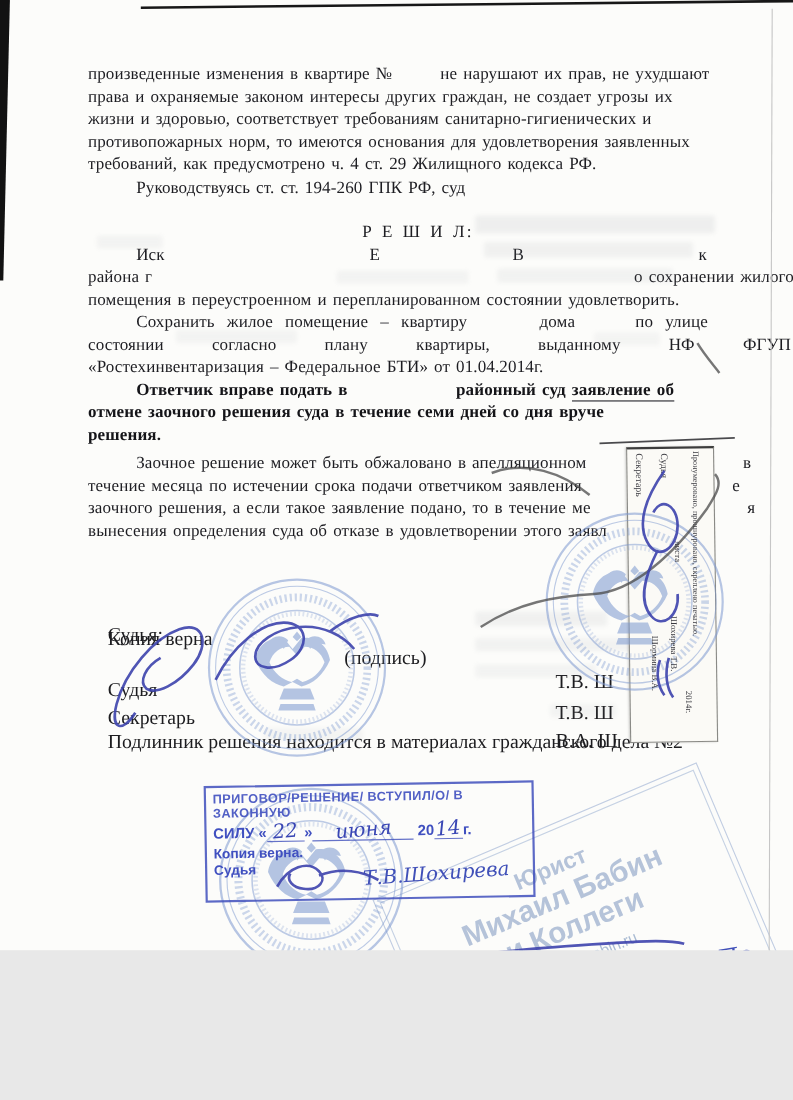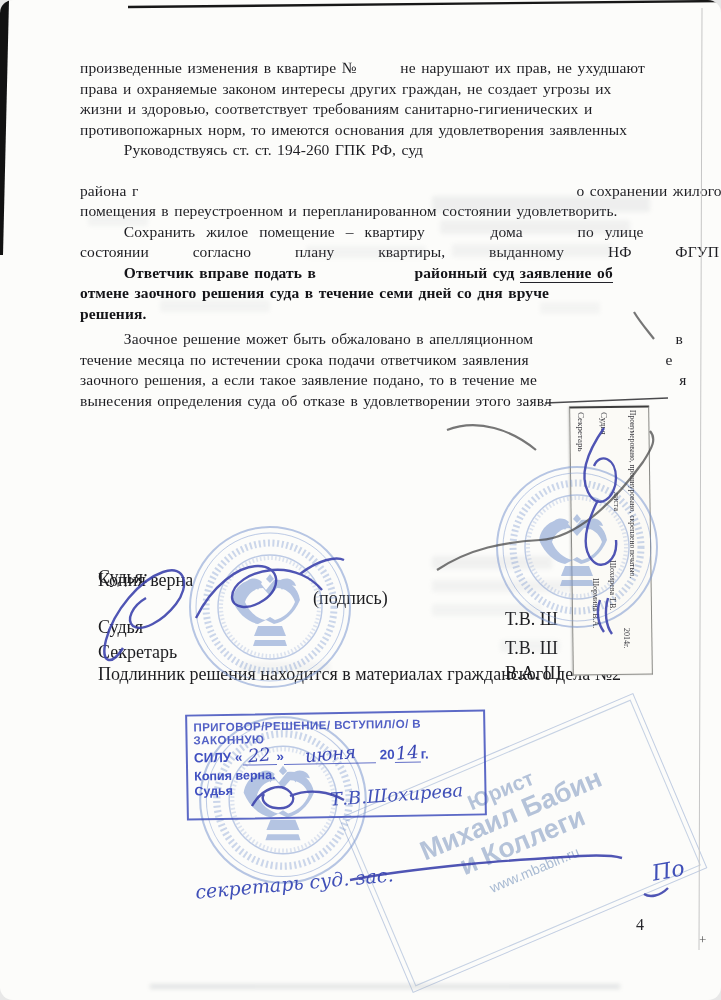--- a/index.html
+++ b/index.html
@@ -1,17 +1,17 @@
 <!DOCTYPE html>
 <html><head>
 <meta charset="utf-8">
 <style>
   html,body{margin:0;padding:0;background:#e8e8e8;}
-  .page{position:relative;width:721px;height:1000px;background:#fcfcfa;overflow:hidden;
-        font-family:"Liberation Serif",serif;color:#1d1d20;border-radius:13px;}
+  .page{position:relative;width:721px;height:864px;background:#fcfcfa;overflow:hidden;
+        font-family:"Liberation Serif",serif;color:#1d1d20;}
   
   .textblock{position:absolute;left:80px;top:58px;width:600px;}
   .bline{white-space:pre;font-size:15.5px;line-height:20.5px;letter-spacing:.1px;word-spacing:1.5px;color:#1d1d22;}
   .bline.bold{font-weight:bold;color:#141418;}
   .bline.center{text-align:center;letter-spacing:2px;}
   .bline.gap2{height:20px;}
   .bline.gap1{height:5px;}
   .ul{border-bottom:1.6px solid #23232a;padding-bottom:1px;}
   
   .sigrow{position:absolute;left:80px;width:600px;height:22px;font-size:18px;white-space:pre;}
@@ -78,36 +78,40 @@
       <div class="bline"><span>произведенные изменения в квартире №        не нарушают их прав, не ухудшают</span><span class="ul"></span></div>
 
 
 
       <div class="bline"><span>права и охраняемые законом интересы других граждан, не создает угрозы их</span><span class="ul"></span></div>
 
       <div class="bline"><span>жизни и здоровью, соответствует требованиям санитарно-гигиенических и</span><span class="ul"></span></div>
 
       <div class="bline"><span>противопожарных норм, то имеются основания для удовлетворения заявленных</span><span class="ul"></span></div>
 
+      <div class="bline"><span>требований, как предусмотрено ч. 4 ст. 29 Жилищного кодекса РФ.</span><span class="ul"></span></div>
 
       <div class="bline"><span>        Руководствуясь ст. ст. 194-260 ГПК РФ, суд</span><span class="ul"></span></div>
 
       <div class="bline gap2"><span></span><span class="ul"></span></div>
 
-
+      <div class="bline center"><span>Р Е Ш И Л:</span><span class="ul"></span></div>
+
+      <div class="bline"><span>        Иск                                  Е                      В                             к</span><span class="ul"></span></div>
 
       <div class="bline"><span>района г                                                                                о сохранении жилого</span><span class="ul"></span></div>
 
       <div class="bline"><span>помещения в переустроенном и перепланированном состоянии удовлетворить.</span><span class="ul"></span></div>
 
       <div class="bline"><span>        Сохранить  жилое  помещение  –  квартиру            дома          по  улице</span><span class="ul"></span></div>
 
 
       <div class="bline"><span>состоянии        согласно        плану        квартиры,        выданному        НФ        ФГУП</span><span class="ul"></span></div>
 
+      <div class="bline"><span>«Ростехинвентаризация – Федеральное БТИ» от 01.04.2014г.</span><span class="ul"></span></div>
 
       <div class="bline bold"><span>        Ответчик вправе подать в                  районный суд </span><span class="ul">заявление об</span></div>
 
       <div class="bline bold"><span>отмене заочного решения суда в течение семи дней со дня вруче</span><span class="ul"></span></div>
 
       <div class="bline bold"><span>решения.</span><span class="ul"></span></div>
 
       <div class="bline gap1"><span></span><span class="ul"></span></div>
 
       <div class="bline"><span>        Заочное решение может быть обжаловано в апелляционном                          в</span><span class="ul"></span></div>

